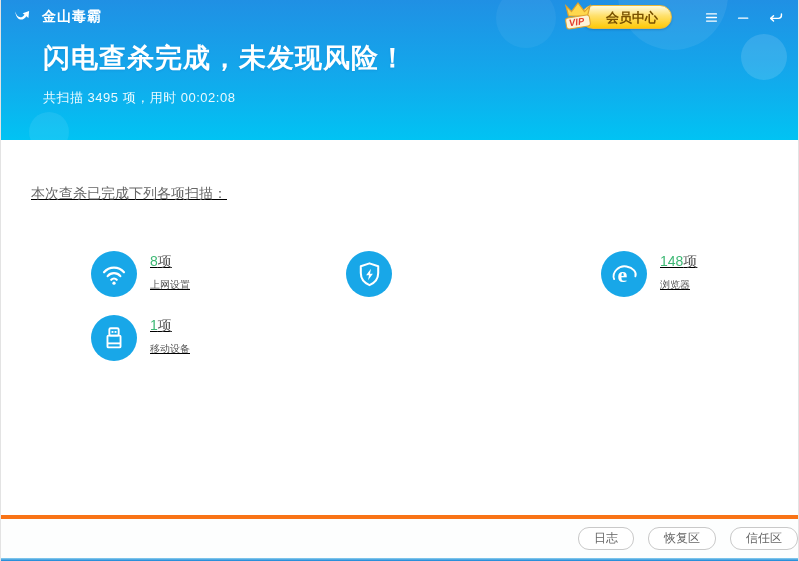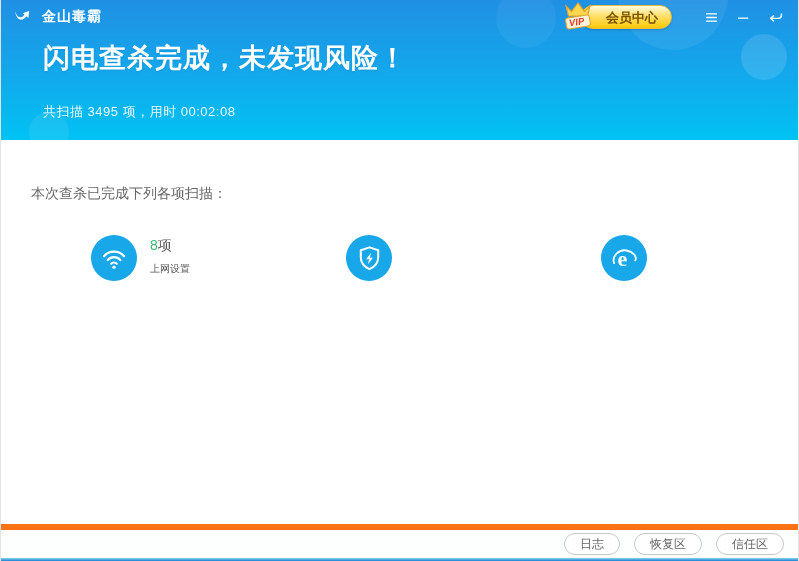--- a/index.html
+++ b/index.html
@@ -67,58 +67,57 @@
     display:flex; align-items:center; justify-content:center;
     cursor:pointer;
   }
 
   .header-texts { position:absolute; left:42px; top:40px; z-index:2; }
   .header-title {
     color:#fff; font-size:27px; font-weight:bold;
     letter-spacing:1px;
     text-shadow:0 1px 2px rgba(0,80,160,0.15);
   }
-  .header-subtitle { color:#eafaff; font-size:13px; margin-top:27px; letter-spacing:0.5px; }
+  .header-subtitle { color:#eafaff; font-size:13px; margin-top:13px; letter-spacing:0.5px; }
 
   
-  .content { position:relative; }
+  .content { position:relative;text-decoration:underline; }
   .section-title {
     margin:45px 0 0 30px;
     font-size:14px;
     color:#666;
   }
   .scan-grid {
     display:grid;
     grid-template-columns:repeat(3,255px);
     row-gap:18px;
-    margin:32px 0 0 90px;
+    margin:48px 0 0 90px;
   }
   .scan-item { display:flex; align-items:flex-start; }
   .icon-circle {
     width:46px; height:46px;
     border-radius:50%;
     background:#18a7e8;
     display:flex; align-items:center; justify-content:center;
     flex:0 0 auto;
   }
   .scan-texts { margin-left:13px; padding-top:2px; }
   .scan-count-line { font-size:14px; color:#555; }
   .scan-count { color:#3db874; }
   .scan-label { font-size:10px; color:#555; margin-top:7px; }
 
   
   .footer {
     position:absolute;
     left:0; right:0; bottom:3px;
-    height:34px;
-    border-top:6px solid #f97316;
+    height:43px;
+    border-top:4px solid #f97316;
     background:#fdfefe;
     display:flex; align-items:center; justify-content:flex-end;
     gap:14px;
-    padding-right:14px;
     box-sizing:border-box;
   }
   .footer-btn {
     background:#fff;
     border:1px solid #c9c9c9;
     border-radius:11px;
     color:#666;
     font-size:12px;
     padding:3px 15px;
     line-height:1.2;
@@ -222,20 +221,39 @@
             </svg>
           </div>
         </div>
         <div class="scan-item">
           <div class="icon-circle">
             <svg viewBox="0 0 24 24" width="31" height="31">
               <text x="6.5" y="17.8" font-size="17" font-weight="bold" fill="#fff" font-family="Liberation Serif, serif">e</text>
               <path d="M4 15.6 C1.8 10 8 4.6 13.6 5.8 C18.6 6.8 21.8 10.2 20.4 13.4" fill="none" stroke="#fff" stroke-width="1.4" stroke-linecap="round"></path>
             </svg>
           </div>
+          <div class="scan-texts">
+            <div class="scan-count-line"><span class="scan-count">148</span><span>项</span></div>
+            <div class="scan-label">浏览器</div>
+          </div>
+        </div>
+        <div class="scan-item">
+          <div class="icon-circle">
+            <svg viewBox="0 0 24 24" width="28" height="28" fill="none" stroke="#fff" stroke-width="1.6">
+              <rect x="8" y="3.6" width="8" height="6.4" rx="1.2"></rect>
+              <line x1="10.7" y1="6" x2="10.7" y2="7.6"></line>
+              <line x1="13.3" y1="6" x2="13.3" y2="7.6"></line>
+              <rect x="6.4" y="10" width="11.2" height="10" rx="0.8"></rect>
+              <line x1="6.4" y1="16.6" x2="17.6" y2="16.6"></line>
+            </svg>
+          </div>
+          <div class="scan-texts">
+            <div class="scan-count-line"><span class="scan-count">1</span><span>项</span></div>
+            <div class="scan-label">移动设备</div>
+          </div>
         </div>
       </div>
   </div>
 
   <div class="footer">
       <button class="footer-btn">日志</button>
       <button class="footer-btn">恢复区</button>
       <button class="footer-btn">信任区</button>
     </div>
   <div class="bottom-line"></div>

